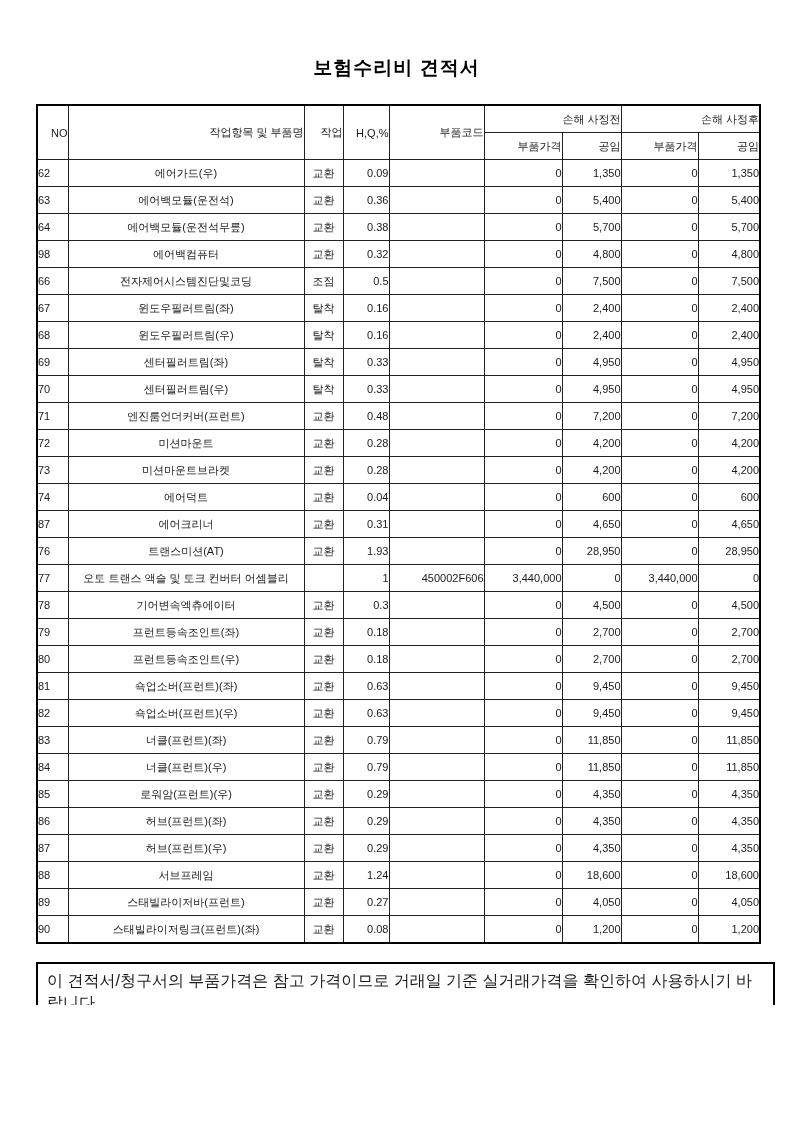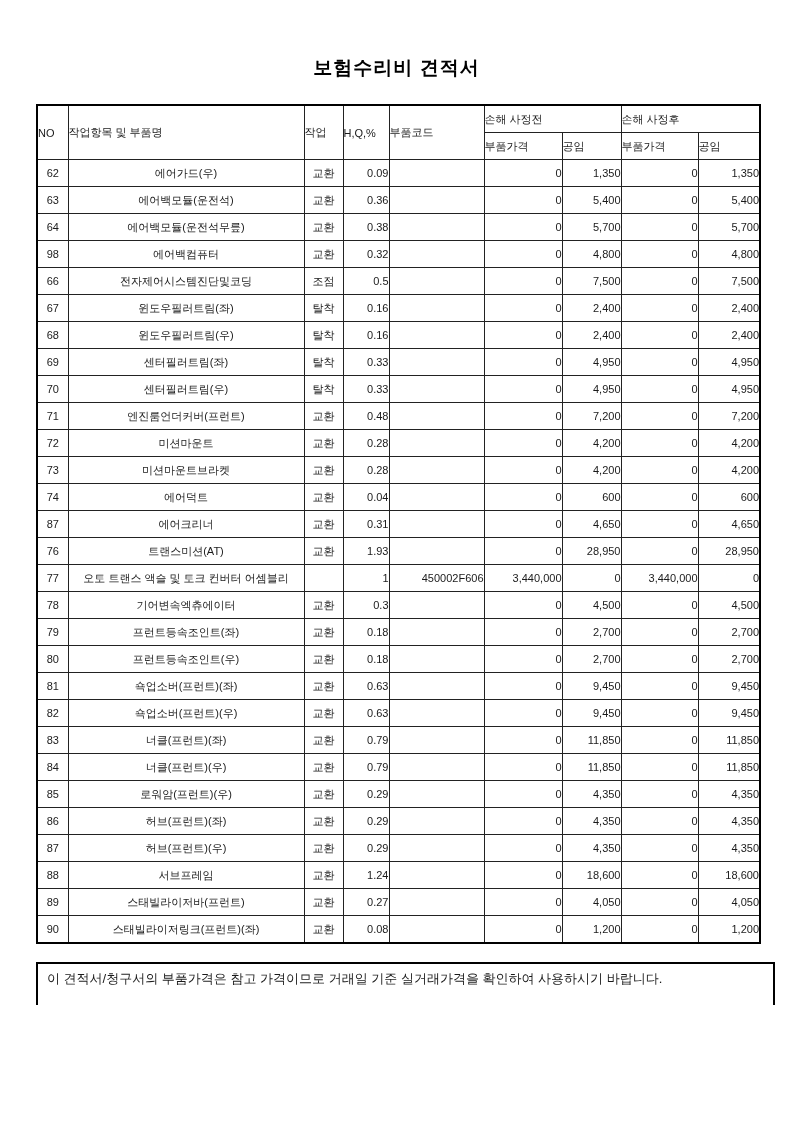--- a/index.html
+++ b/index.html
@@ -37,38 +37,38 @@
   table.estimate th, table.estimate td {
     border: 1px solid #222;
     padding: 0;
     overflow: hidden;
     white-space: nowrap;
     vertical-align: middle;
   }
   table.estimate thead th {
     font-weight: normal;
     height: 26px;
-    text-align: left;
+    text-align: right;
   }
   table.estimate tbody td { height: 26px; }
-  td.c-no   { text-align: center; }
+  td.c-no   { }
   td.c-item { text-align: center; padding-left: 18px; }
   td.c-work { text-align: center; margin-left: 20px; }
   td.c-hq   { text-align: right; padding-right: 5px; }
   td.c-code { text-align: right; padding-left: 5px; }
   td.c-num  { text-align: right; padding-right: 5px; }
   .notice-box {
     position: absolute;
     left: 36px;
     top: 962px;
     width: 717px;
     height: 42px;
     border: 2px solid #000;
     padding: 6px 9px;
-    font-size: 13px;
+    font-size: 16px;
     color: #1a1a1a;
     line-height: 1.4;
   }
   .brand-line {
     position: absolute;
     top: 1040px;
     left: 0;
     width: 100%;
     text-align: center;
     font-size: 13px;

